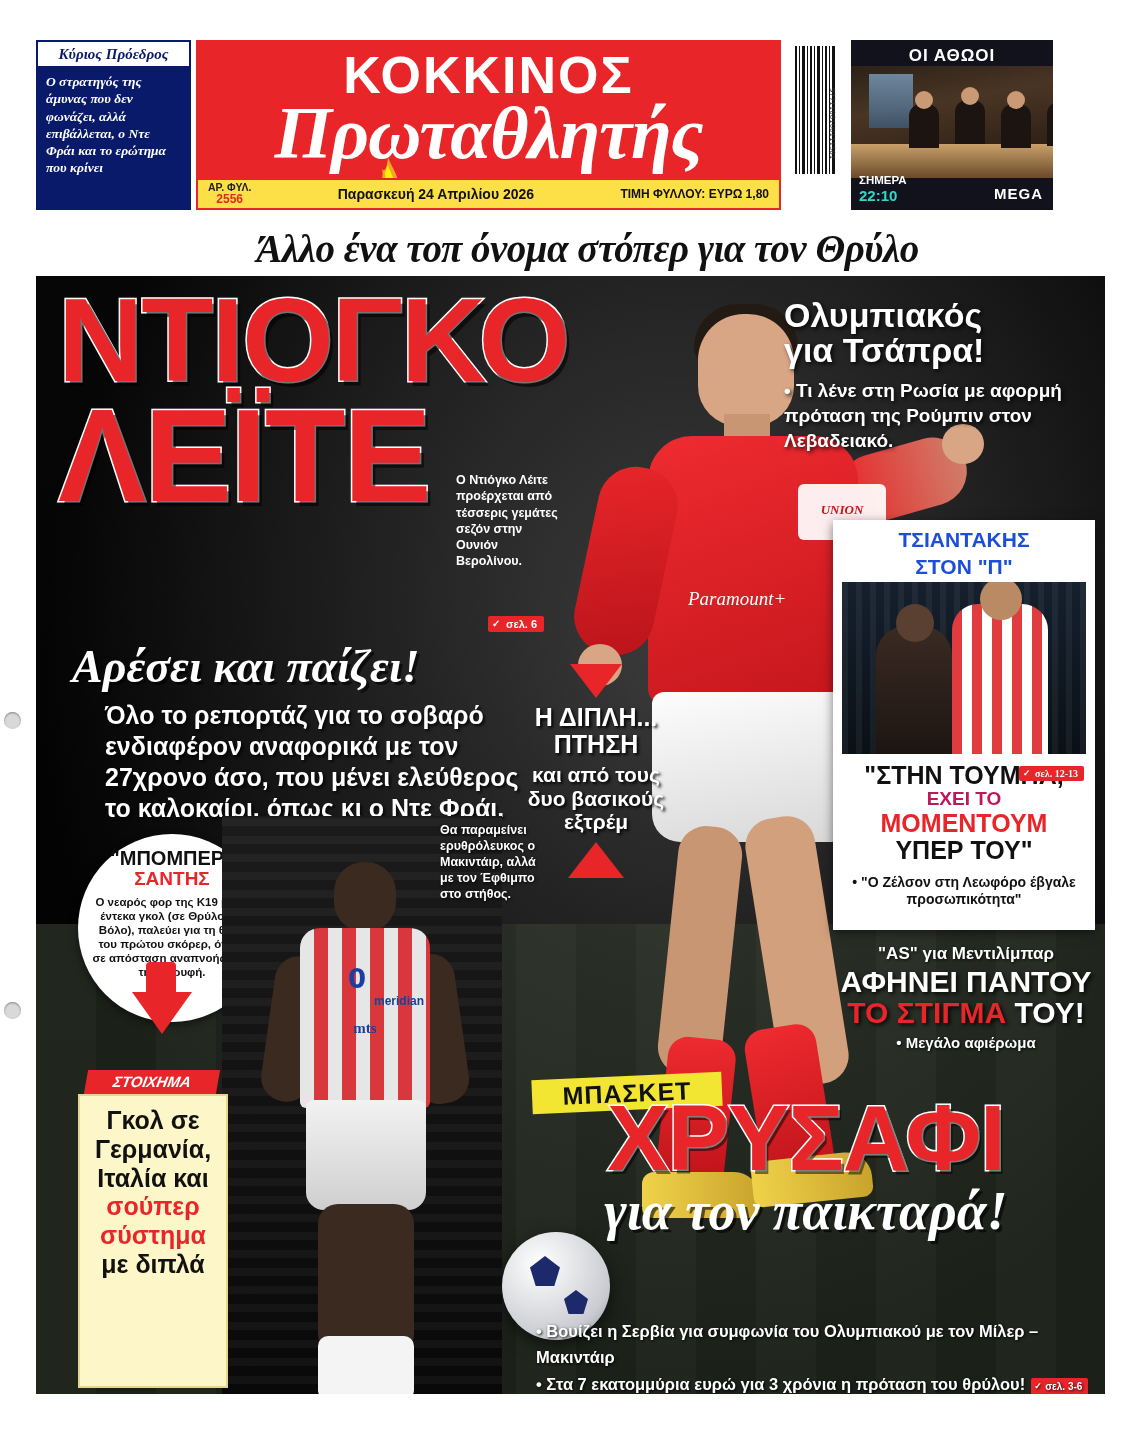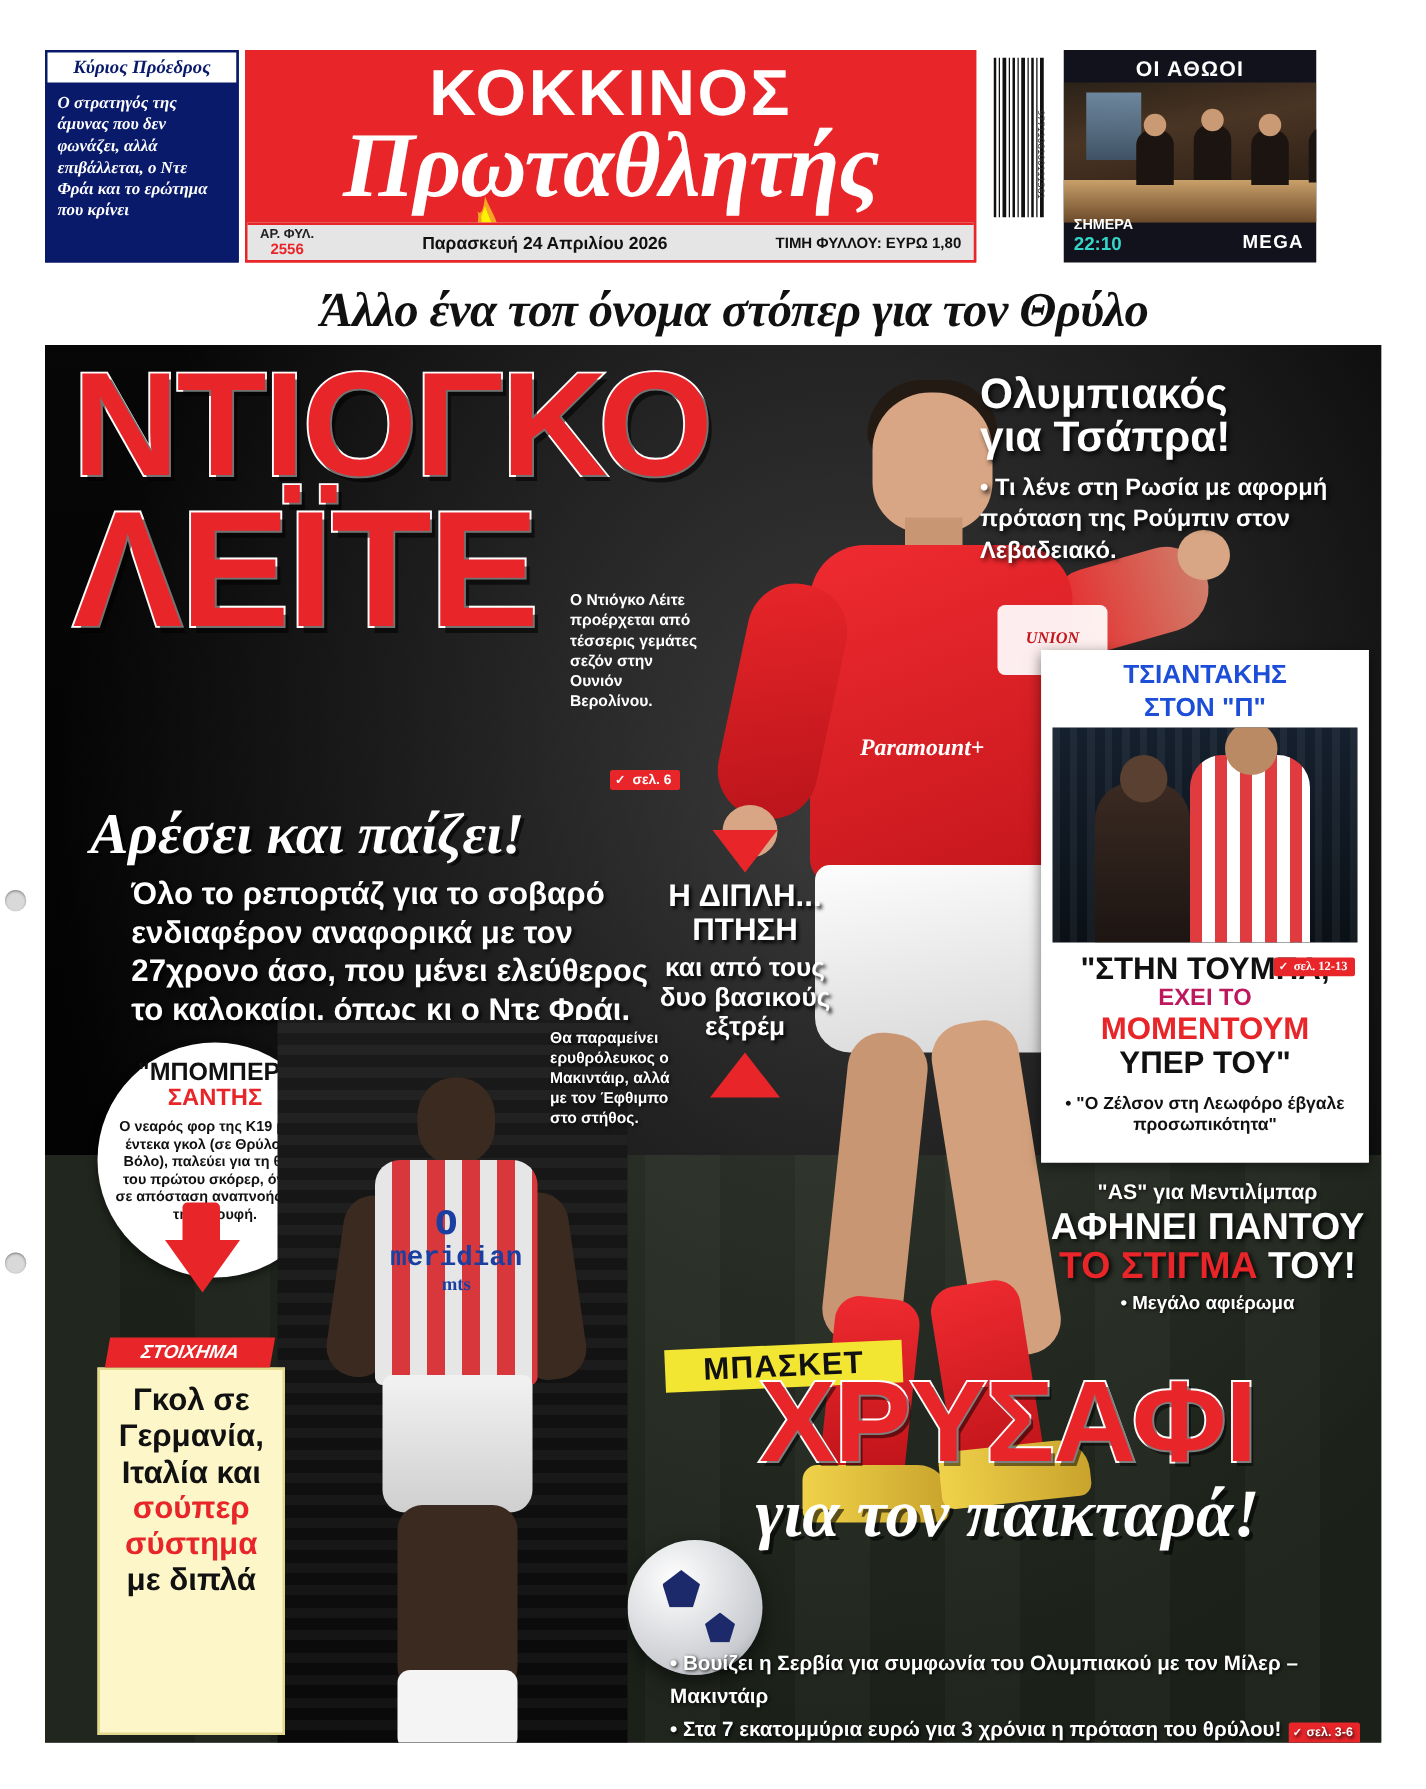--- a/index.html
+++ b/index.html
@@ -42,21 +42,21 @@
   .logo-protathlitis {
     color:#fff; font-size:74px; font-weight:bold; text-align:center;
     line-height:0.98; margin-top:-4px; font-style:italic;
     font-family:"Liberation Serif", serif; letter-spacing:-1px;
   }
   .flame {
     position:absolute; left:175px; top:60px; width:30px; height:52px;
   }
   .logo-footer {
     position:absolute; left:0; bottom:0; width:100%; height:30px;
-    background:#e5e5e5; display:flex; align-items:center; justify-content:space-between;
+    background:#fde047; display:flex; align-items:center; justify-content:space-between;
     padding:0 10px; border-top:2px solid #e8262a;
   }
   .issue-no {
     font-size:12px; font-weight:bold; color:#e8262a; line-height:1.05;
     text-align:center; font-family:"Liberation Sans", sans-serif;
   }
   .issue-no span { display:block; color:#222; font-size:10.5px; }
   .issue-date { font-size:14px; font-weight:bold; color:#111; font-family:"Liberation Sans", sans-serif;}
   .issue-price { font-size:12px; font-weight:bold; color:#111; font-family:"Liberation Sans", sans-serif;}
 
@@ -141,21 +141,21 @@
     background:linear-gradient(160deg,#ef2b30,#c4161c); border-radius:44px 44px 18px 18px;
   }
   .pl-badge {
     position:absolute; left:150px; top:48px; width:88px; height:56px;
     background:rgba(255,255,255,.92); border-radius:6px;
     font-size:13px; font-weight:bold; color:#c4161c; text-align:center;
     font-style:italic; padding-top:18px; font-family:"Liberation Serif", serif;
   }
   .pl-sponsor {
     position:absolute; left:40px; top:152px; width:140px; height:26px;
-    color:#fff; font-size:19px; font-weight:bold; font-style:italic;
+    color:#fff; font-size:19px; font-weight:normal; font-style:italic;
     font-family:"Liberation Serif", serif;
   }
   .pl-arm-l {
     position:absolute; left:30px; top:170px; width:80px; height:190px;
     background:linear-gradient(160deg,#e8262a,#b9141a);
     border-radius:38px; transform:rotate(12deg);
   }
   .pl-arm-r {
     position:absolute; left:282px; top:150px; width:130px; height:68px;
     background:linear-gradient(90deg,#e8262a,#cf7f6a);
@@ -345,22 +345,22 @@
   .basket-photo {
     position:absolute; left:186px; top:540px; width:280px; height:640px;
     overflow:hidden; background:linear-gradient(180deg,#1b1b1b,#070707);
   }
   .bp-crowd { position:absolute; inset:0; background:
     repeating-linear-gradient(0deg, rgba(255,255,255,.04) 0 8px, transparent 8px 18px); }
   .bp-head { position:absolute; left:112px; top:46px; width:62px; height:70px;
     background:#3b2a20; border-radius:30px; }
   .bp-jersey { position:absolute; left:78px; top:112px; width:130px; height:180px;
     background:repeating-linear-gradient(90deg,#e6e6e6 0 14px,#d8383c 14px 28px); border-radius:20px 20px 6px 6px; }
-  .bp-brand { position:absolute; left:84px; top:178px; width:118px; text-align:center;
-    color:#1a3fa0; font-size:22px; font-weight:bold; font-family:Liberation Mono, monospace; }
+  .bp-brand { position:absolute; left:84px; top:178px; width:118px; text-align:right;
+    color:#1a3fa0; font-size:12px; font-weight:bold; font-family:Liberation Sans, sans-serif; }
   .bp-brand2 { position:absolute; left:84px; top:204px; width:118px; text-align:center;
     color:#1a3fa0; font-size:15px; font-weight:bold; font-family:"Liberation Serif", serif; }
   .bp-num { position:absolute; left:126px; top:148px; color:#1a3fa0; font-size:26px; font-weight:bold; }
   .bp-shorts { position:absolute; left:84px; top:284px; width:120px; height:110px;
     background:linear-gradient(180deg,#f2f2f2,#cfcfcf); border-radius:8px 8px 18px 18px; }
   .bp-legs { position:absolute; left:96px; top:388px; width:96px; height:150px;
     background:#3b2a20; border-radius:20px; }
   .bp-socks { position:absolute; left:96px; top:520px; width:96px; height:64px;
     background:#f4f4f4; border-radius:10px; }
   .bp-arm { position:absolute; left:186px; top:138px; width:54px; height:150px;

